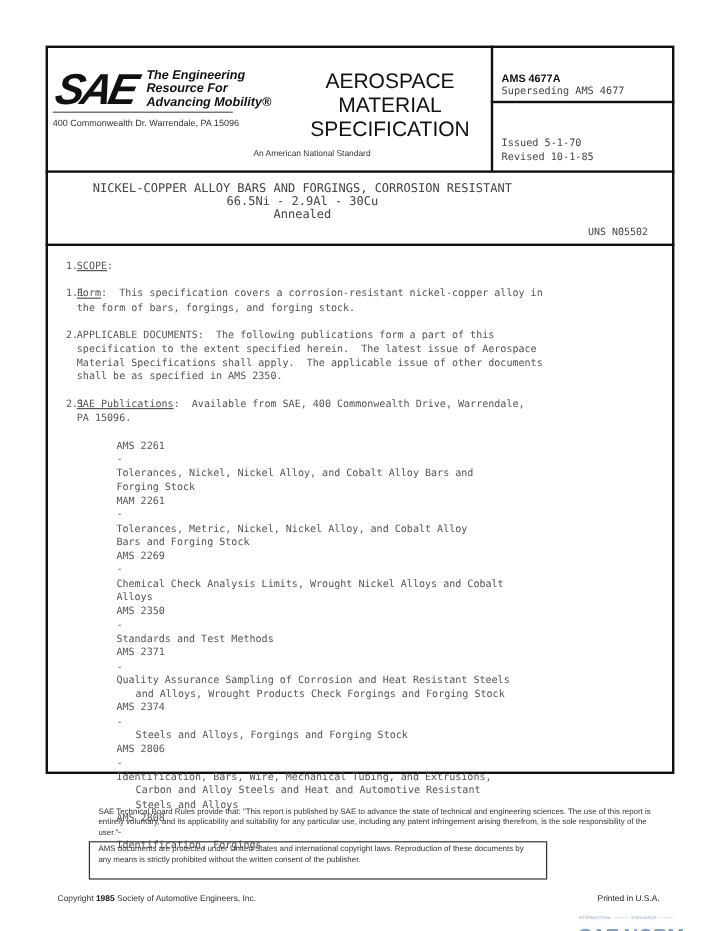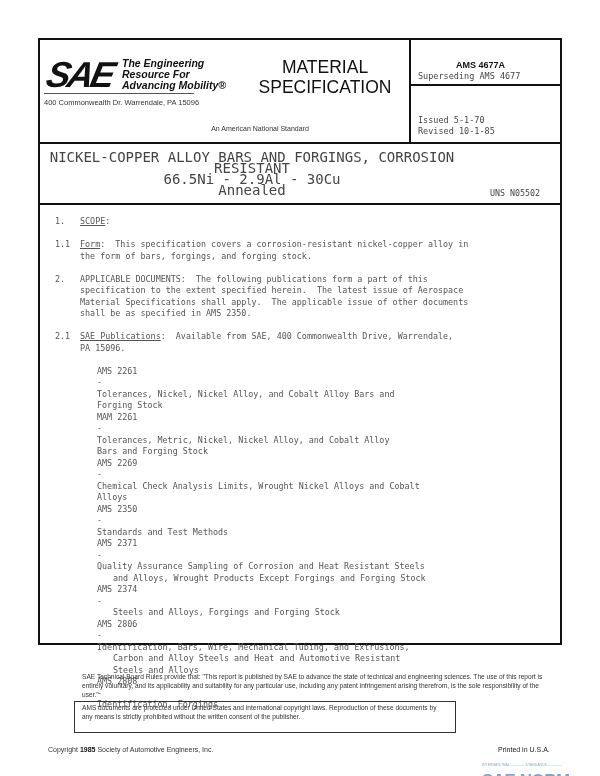--- a/index.html
+++ b/index.html
@@ -9,31 +9,31 @@
   .vline { position:absolute; background:#111; width:2px; }
 
   .logo-sae { position:absolute; left:47px; top:57px; font-family:"Liberation Sans", sans-serif; font-weight:bold; font-style:italic; font-size:36px; letter-spacing:-3px; line-height:36px; transform:skewX(-12deg); color:#111; }
   .tagline { position:absolute; left:122px; top:58px; font-family:"Liberation Sans", sans-serif; font-style:italic; font-weight:bold; font-size:10.5px; line-height:11px; color:#111; }
   .logo-rule { position:absolute; left:44px; top:93px; width:150px; height:1px; background:#555; }
   .address { position:absolute; left:44px; top:98px; font-family:"Liberation Sans", sans-serif; font-size:7.5px; color:#333; }
 
   .ams-title { position:absolute; left:240px; top:57px; width:170px; text-align:center; font-family:"Liberation Sans", sans-serif; font-size:17.5px; line-height:20px; color:#111; }
   .ans { position:absolute; left:160px; top:125px; width:200px; text-align:center; font-family:"Liberation Sans", sans-serif; font-size:7px; color:#333; }
 
-  .ams-no { position:absolute; left:418px; top:60px; font-family:"Liberation Sans", sans-serif; font-weight:bold; font-size:9px;margin-left:38px; }
+  .ams-no { position:absolute; left:418px; top:60px; font-family:"Liberation Sans", sans-serif; font-weight:bold; font-size:9px; }
   .supersede { position:absolute; left:418px; top:71px; font-family:"DejaVu Sans Mono", monospace; font-size:8.5px; color:#444; }
   .dates { position:absolute; left:418px; top:115px; font-family:"DejaVu Sans Mono", monospace; font-size:8.5px; line-height:11px; color:#444; }
 
-  .title-block { position:absolute; left:40px; top:152px; width:424px; text-align:center; font-family:"DejaVu Sans Mono", monospace; font-size:14px; line-height:11px; color:#444; }
+  .title-block { position:absolute; left:40px; top:152px; width:424px; text-align:center; font-family:"DejaVu Sans Mono", monospace; font-size:10px; line-height:11px; color:#444; }
   .uns { position:absolute; left:490px; top:188px; font-family:"DejaVu Sans Mono", monospace; font-size:8.3px; color:#444; }
 
   .body { position:absolute; left:55px; top:216px; width:500px; font-family:"DejaVu Sans Mono", monospace; font-size:8.4px; line-height:11.5px; color:#555; }
   .para { position:relative; margin-bottom:11.5px; }
   .num { position:absolute; left:0; }
-  .txt { margin-left:25px; white-space:pre-wrap; }
+  .txt { margin-left:9px; white-space:pre-wrap; }
   .u { text-decoration:underline; }
   .refs { margin-left:42px; }
   .ref { display:flex;flex-direction:column; }
   .ref .code { width:54px; flex:none; }
   .ref .dash { width:14px; flex:none; }
   .ref .desc { white-space:pre-wrap; }
   .ref .desc .ind { padding-left:16px; display:block; }
 
   .fine { position:absolute; left:82px; top:673px; width:470px; font-family:"Liberation Sans", sans-serif; font-size:6.6px; line-height:8.8px; color:#333; }
   .copybox { position:absolute; left:74px; top:701px; width:382px; height:32px; border:1.5px solid #333; box-sizing:border-box; padding:2px 7px; font-family:"Liberation Sans", sans-serif; font-size:6.6px; line-height:8.8px; color:#333; }
@@ -55,20 +55,21 @@
 <div class="logo-sae">SAE</div>
 <div class="tagline">
   <div>The Engineering</div>
   <div>Resource For</div>
   <div>Advancing Mobility®</div>
 </div>
 <div class="logo-rule"></div>
 <div class="address">400 Commonwealth Dr.  Warrendale, PA 15096</div>
 
 <div class="ams-title">
+  <div>AEROSPACE</div>
   <div>MATERIAL</div>
   <div>SPECIFICATION</div>
 </div>
 <div class="ans">An American National Standard</div>
 
 <div class="ams-no">AMS 4677A</div>
 <div class="supersede">Superseding AMS 4677</div>
 <div class="dates">
   <div>Issued  5-1-70</div>
   <div>Revised 10-1-85</div>
@@ -121,21 +122,21 @@
       <span class="desc"><span>Chemical Check Analysis Limits, Wrought Nickel Alloys and Cobalt</span><br><span>Alloys</span></span>
     </div>
     <div class="ref">
       <span class="code">AMS 2350</span>
         <span class="dash">-</span>
       <span class="desc"><span>Standards and Test Methods</span></span>
     </div>
     <div class="ref">
       <span class="code">AMS 2371</span>
         <span class="dash">-</span>
-      <span class="desc"><span>Quality Assurance Sampling of Corrosion and Heat Resistant Steels</span><span class="ind">and Alloys, Wrought Products Except Forgings and Forging Stock</span></span>
+      <span class="desc"><span>Quality Assurance Sampling of Corrosion and Heat Resistant Steels</span><span class="ind">and Alloys, Wrought Products Check Forgings and Forging Stock</span></span>
     </div>
     <div class="ref">
       <span class="code">AMS 2374</span>
         <span class="dash">-</span>
       <span class="desc"><span class="ind">Steels and Alloys, Forgings and Forging Stock</span></span>
     </div>
     <div class="ref">
       <span class="code">AMS 2806</span>
         <span class="dash">-</span>
       <span class="desc"><span>Identification, Bars, Wire, Mechanical Tubing, and Extrusions,</span><span class="ind">Carbon and Alloy Steels and Heat and Automotive Resistant</span><span class="ind">Steels and Alloys</span></span>

